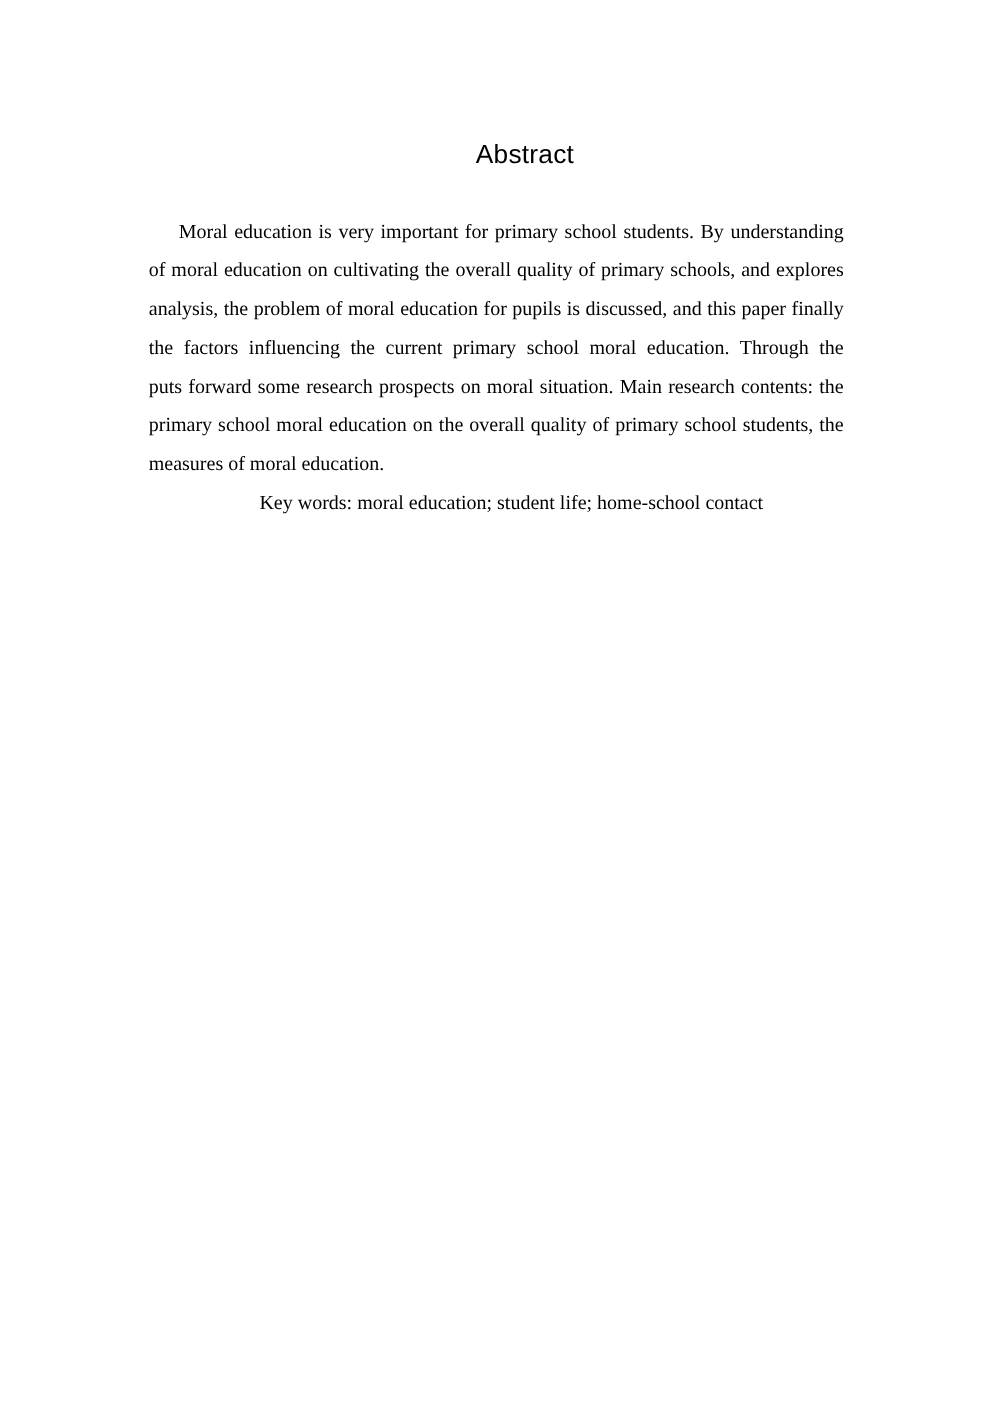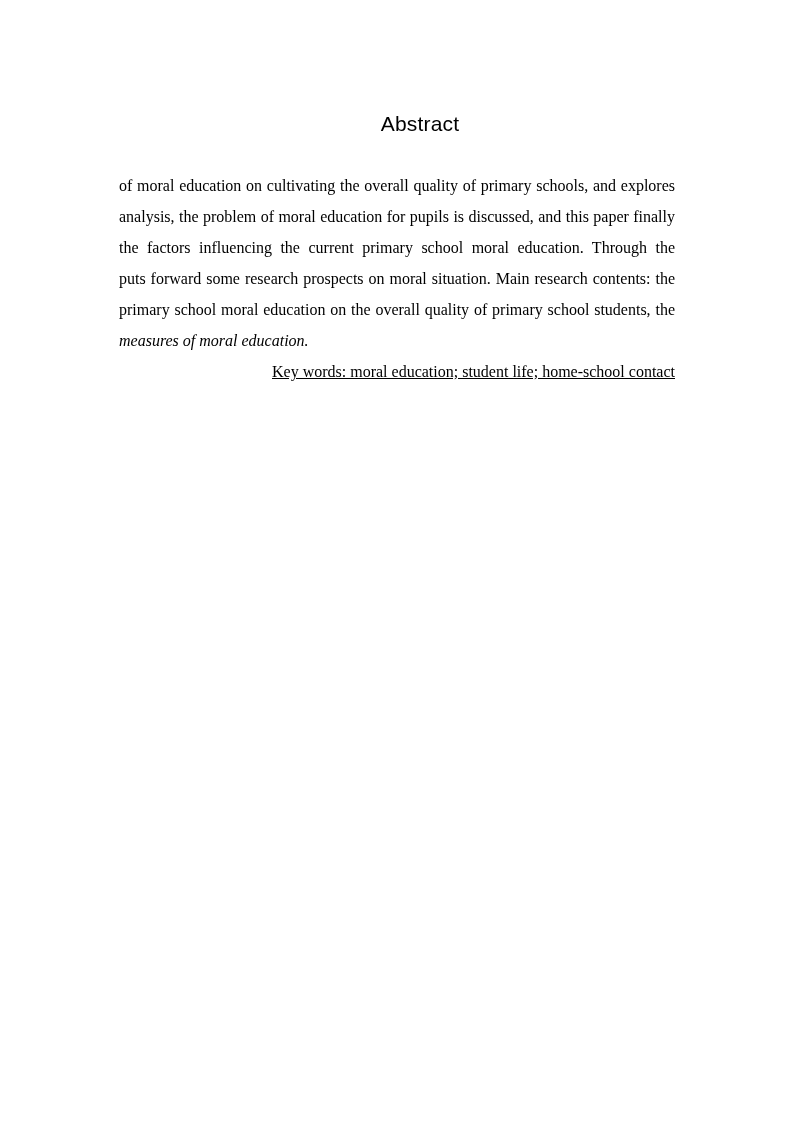--- a/index.html
+++ b/index.html
@@ -41,38 +41,37 @@
     text-align: justify;
     text-align-last: justify;
     height: 31px;
     overflow: hidden;
   }
   .para-line.first-line {
     text-indent: 24px;
   }
   .para-line.last-line {
     text-align-last: left;
-    font-style: italic;
   }
   .keywords-line {
-    text-align: right;
+    text-align: center;
     text-indent: 24px;
     height: 31px;
-    text-decoration: underline;
   }
 </style>
 </head>
 <body>
 
 <div class="page">
   <div class="content">
 
     <h1 class="doc-title">Abstract</h1>
 
     <div class="abstract-body">
+      <div class="para-line first-line">Moral education is very important for primary school students. By understanding</div>
       <div class="para-line">of moral education on cultivating the overall quality of primary schools, and explores</div>
       <div class="para-line">analysis, the problem of moral education for pupils is discussed, and this paper finally</div>
       <div class="para-line">the factors influencing the current primary school moral education. Through the</div>
       <div class="para-line">puts forward some research prospects on moral situation. Main research contents: the</div>
       <div class="para-line">primary school moral education on the overall quality of primary school students, the</div>
       <div class="para-line last-line">measures of moral education.</div>
 
       <div class="keywords-line">Key words: moral education; student life; home-school contact</div>
     </div>
 

